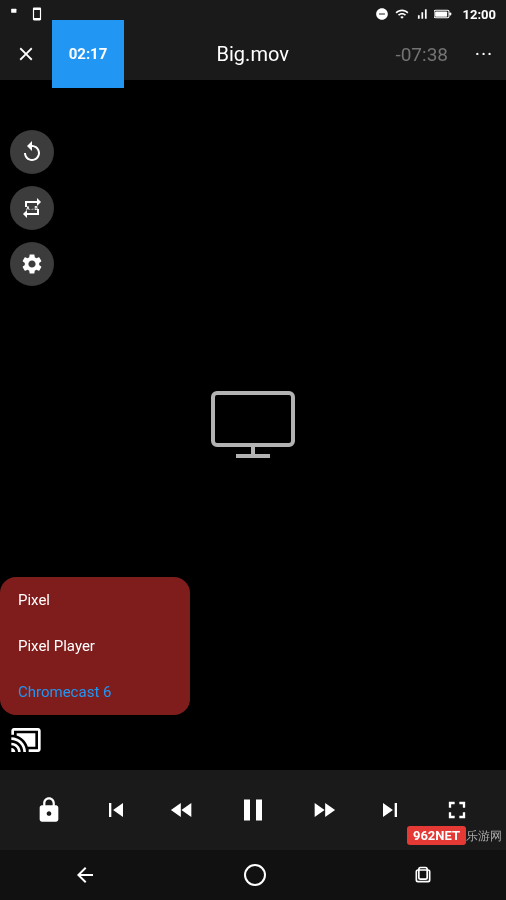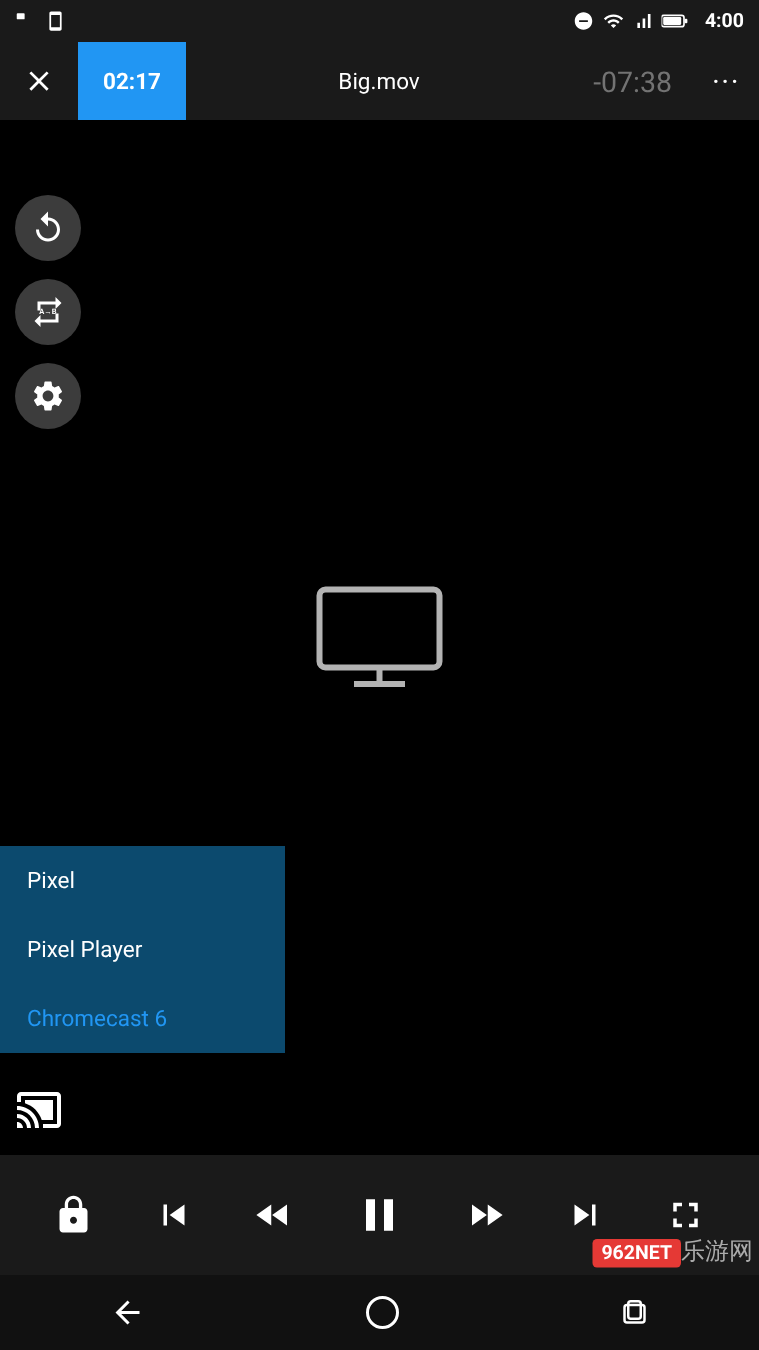--- a/index.html
+++ b/index.html
@@ -65,29 +65,29 @@
       width: 22px;
       height: 22px;
       fill: #fff;
     }
     .time-current {
       background: #2196f3;
       color: #fff;
       font-size: 15px;
       font-weight: bold;
       padding: 6px 14px;
-      height: 52px;
+      height: 68px;
       display: flex;
       align-items: center;
       min-width: 72px;
       justify-content: center;
     }
     .filename {
       color: #fff;
-      font-size: 15px;
+      font-size: 20px;
       flex: 1;
       text-align: center;
     }
     .time-remaining {
       color: #737373;
       font-size: 19px;
       padding: 0 14px;
     }
     .more-btn {
       width: 44px;
@@ -140,24 +140,24 @@
     }
     .ctrl-btn svg {
       width: 24px;
       height: 24px;
       fill: #fff;
     }
 
     
     .cast-dropdown {
       position: absolute;
-      bottom: 198px;
+      bottom: 185px;
       left: 0;
-      background: #0c4a6e;
-      border-radius: 0;
+      background: #7f1d1d;
+      border-radius: 16px;
       min-width: 190px;
       z-index: 200;
       overflow: hidden;
     }
     .cast-dropdown-item {
       padding: 14px 18px;
       color: #fff;
       font-size: 15px;
       cursor: pointer;
       display: block;
@@ -237,21 +237,21 @@
     .watermark-box {
       background: #e53935;
       color: #fff;
       font-size: 13px;
       font-weight: bold;
       padding: 2px 6px;
       border-radius: 3px;
     }
     .watermark-text {
       color: #aaa;
-      font-size: 16px;
+      font-size: 12px;
     }
   </style>
 </head>
 <body>
 
 <div class="status-bar">
   <div class="status-left">
 
     <svg width="14" height="14" viewBox="0 0 24 24" fill="white">
       <rect x="2" y="3" width="9" height="7" rx="1"></rect>
@@ -273,21 +273,21 @@
 
     <svg width="14" height="14" viewBox="0 0 24 24" fill="white">
       <path d="M17 4h3v16h-3zM5 14h3v6H5zm6-5h3v11h-3z"></path>
     </svg>
 
     <svg width="18" height="12" viewBox="0 0 24 12" fill="white">
       <rect x="0" y="1" width="20" height="10" rx="2" ry="2" stroke="white" stroke-width="1.5" fill="none"></rect>
       <rect x="1.5" y="2.5" width="16" height="7" rx="1" fill="white"></rect>
       <rect x="20.5" y="4" width="2.5" height="4" rx="1" fill="white"></rect>
     </svg>
-    <span class="status-time">4:00</span>
+    <span class="status-time">12:00</span>
   </div>
 </div>
 
 <div class="top-toolbar">
   <div class="close-btn">
     <svg viewBox="0 0 24 24">
       <path d="M19 6.41L17.59 5 12 10.59 6.41 5 5 6.41 10.59 12 5 17.59 6.41 19 12 13.41 17.59 19 19 17.59 13.41 12z"></path>
     </svg>
   </div>
   <div class="time-current">02:17</div>

